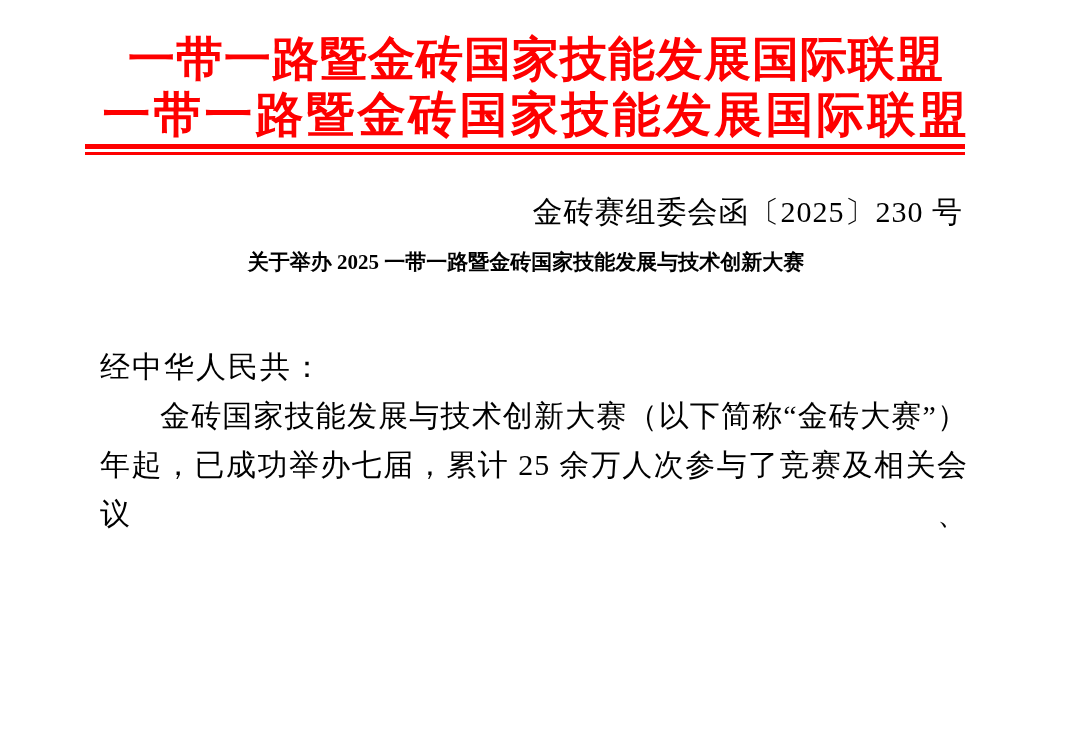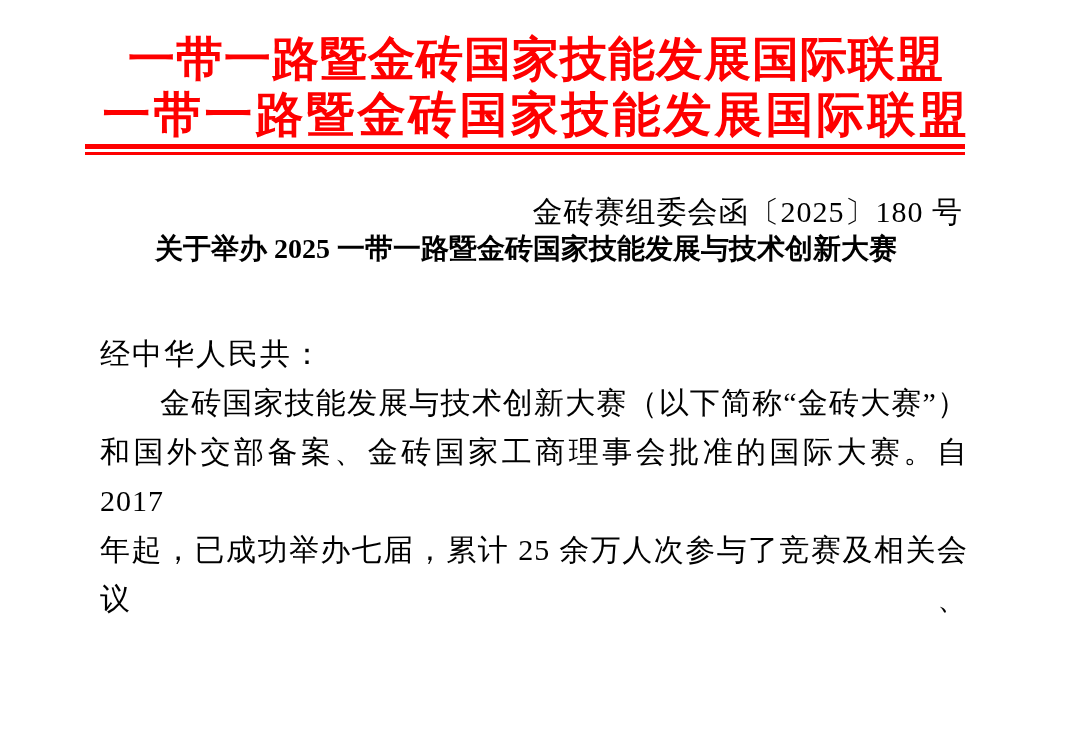--- a/index.html
+++ b/index.html
@@ -49,21 +49,22 @@
     white-space: nowrap;
   }
 
   
   .title-block {
     text-align: center;
     padding-right: 20px;
     font-weight: bold;
   }
   .title-line1 {
-    font-size: 28px;
+    margin-top: 13px;
+    font-size: 21px;
     line-height: 40px;
     white-space: nowrap;
   }
   .title-line2 {
     font-size: 42px;
     line-height: 47px;
     letter-spacing: 1px;
     white-space: nowrap;
   }
 
@@ -89,27 +90,26 @@
   <div class="letterhead">
     <div class="letterhead-line1">一带一路暨金砖国家技能发展国际联盟</div>
     <div class="letterhead-line2">一带一路暨金砖国家技能发展国际联盟</div>
   </div>
 
   <div class="rules">
     <div class="rule-thick"></div>
     <div class="rule-thin"></div>
   </div>
 
-  <div class="doc-number">金砖赛组委会函〔2025〕180 号</div>
+  <div class="doc-number">金砖赛组委会函〔2025〕230 号</div>
 
   <div class="title-block">
     <div class="title-line1">关于举办 2025 一带一路暨金砖国家技能发展与技术创新大赛</div>
   </div>
 
   <div class="body-block">
     <div class="salutation">经中华人民共：</div>
     <div class="para-line first">金砖国家技能发展与技术创新大赛（以下简称“金砖大赛”）</div>
-    <div class="para-line">和国外交部备案、金砖国家工商理事会批准的国际大赛。自 2017</div>
     <div class="para-line">年起，已成功举办七届，累计 25 余万人次参与了竞赛及相关会议、</div>
 
   </div>
 
 </div>
 
 </body></html>

